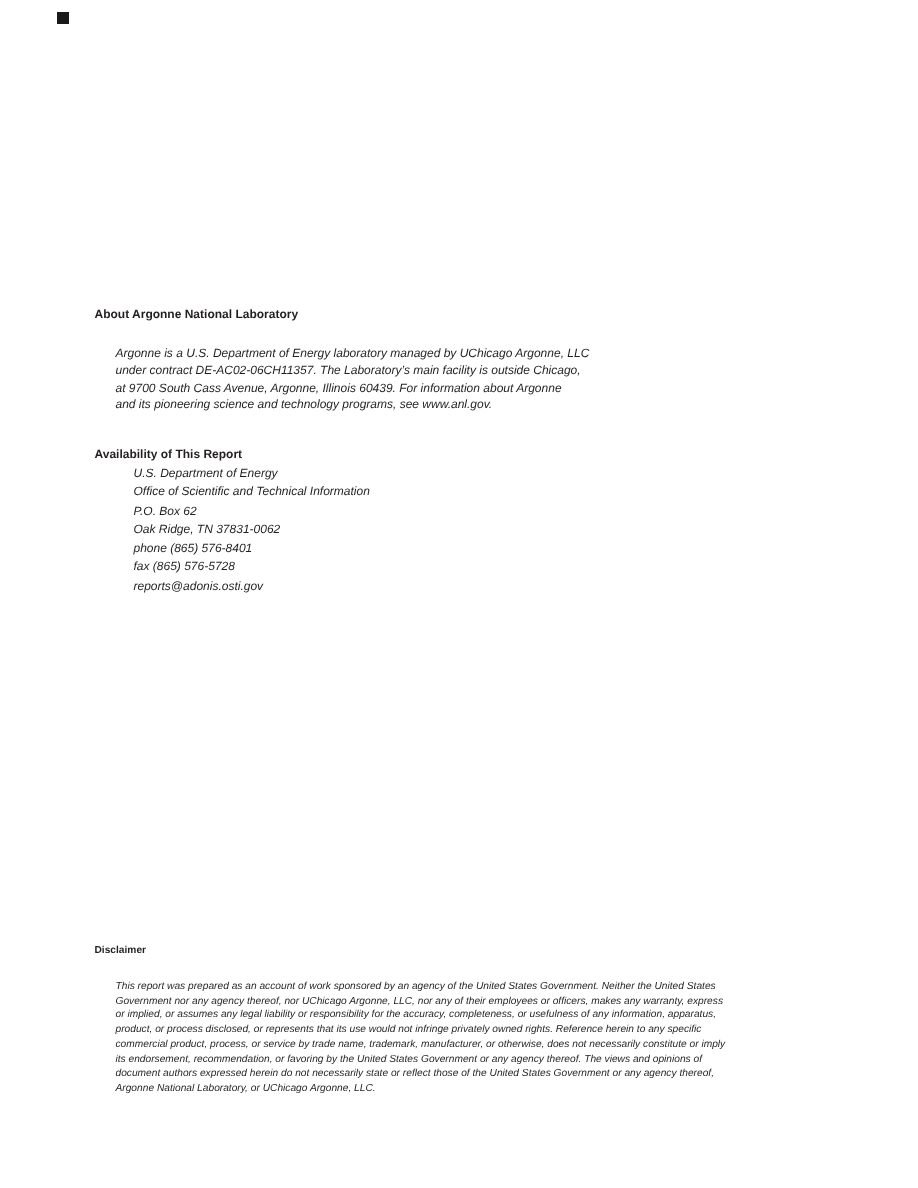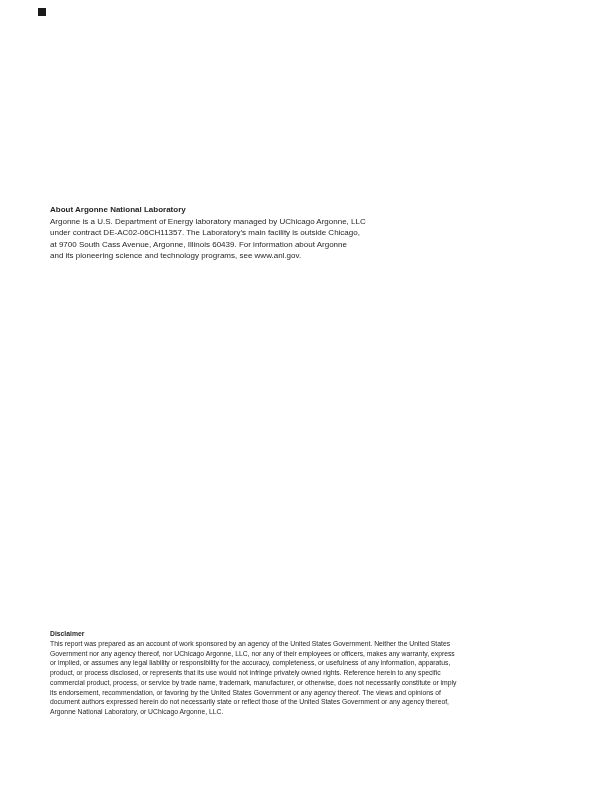--- a/index.html
+++ b/index.html
@@ -19,34 +19,35 @@
   .corner-mark {
     position: absolute;
     left: 38px;
     top: 8px;
     width: 8px;
     height: 8px;
     background: #1a1a1a;
   }
   section {
     position: absolute;
-    left: 50px;
+    left: 63px;
   }
   h3 {
     margin: 0;
     font-size: 8px;
     font-weight: bold;
     line-height: 11.5px;
   }
   p {
-    margin: 0;
+    margin: 14px;
     font-size: 8px;
     font-weight: normal;
     line-height: 11.5px;
     white-space: pre-line;
+    font-style: italic;
   }
   .about-section {
     top: 204px;
     width: 545px;
   }
   .availability-section {
     top: 297px;
     width: 545px;
   }
   .availability-section .address {
@@ -76,20 +77,28 @@
 
   <section class="about-section">
     <h3>About Argonne National Laboratory</h3>
     <p>Argonne is a U.S. Department of Energy laboratory managed by UChicago Argonne, LLC
 under contract DE-AC02-06CH11357. The Laboratory’s main facility is outside Chicago,
 at 9700 South Cass Avenue, Argonne, Illinois 60439. For information about Argonne
 and its pioneering science and technology programs, see www.anl.gov.</p>
   </section>
 
   <section class="availability-section">
+    <h3>Availability of This Report</h3>
+    <p class="address">U.S. Department of Energy
+Office of Scientific and Technical Information
+P.O. Box 62
+Oak Ridge, TN 37831-0062
+phone (865) 576-8401
+fax (865) 576-5728
+reports@adonis.osti.gov</p>
   </section>
 
   <section class="disclaimer-section">
     <h3>Disclaimer</h3>
     <p>This report was prepared as an account of work sponsored by an agency of the United States Government. Neither the United States
 Government nor any agency thereof, nor UChicago Argonne, LLC, nor any of their employees or officers, makes any warranty, express
 or implied, or assumes any legal liability or responsibility for the accuracy, completeness, or usefulness of any information, apparatus,
 product, or process disclosed, or represents that its use would not infringe privately owned rights. Reference herein to any specific
 commercial product, process, or service by trade name, trademark, manufacturer, or otherwise, does not necessarily constitute or imply
 its endorsement, recommendation, or favoring by the United States Government or any agency thereof. The views and opinions of

